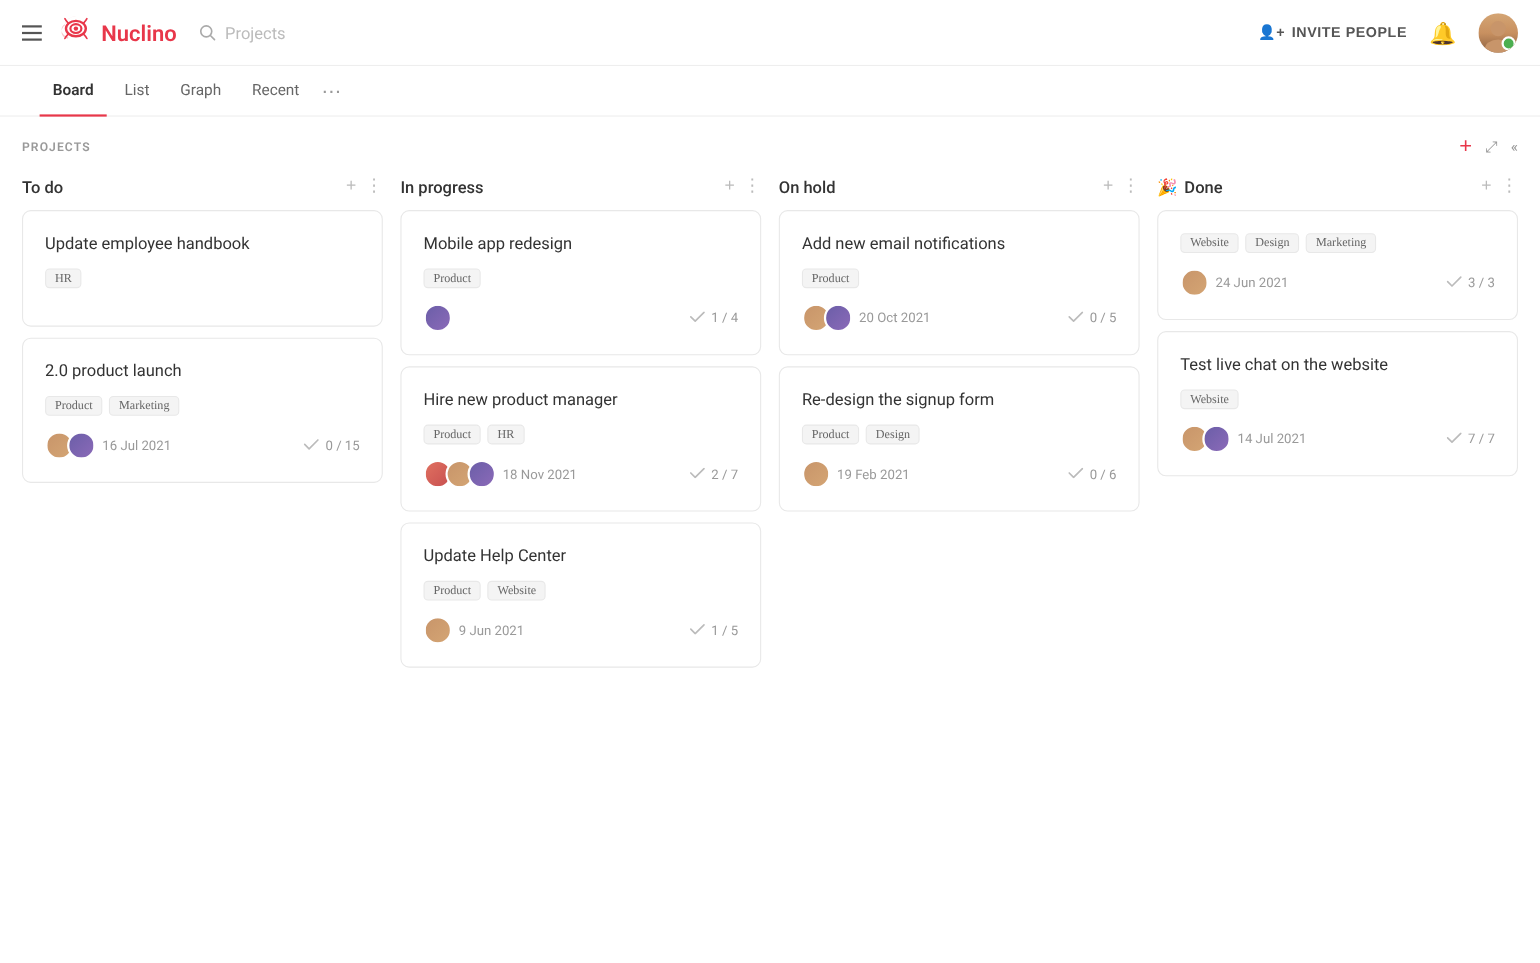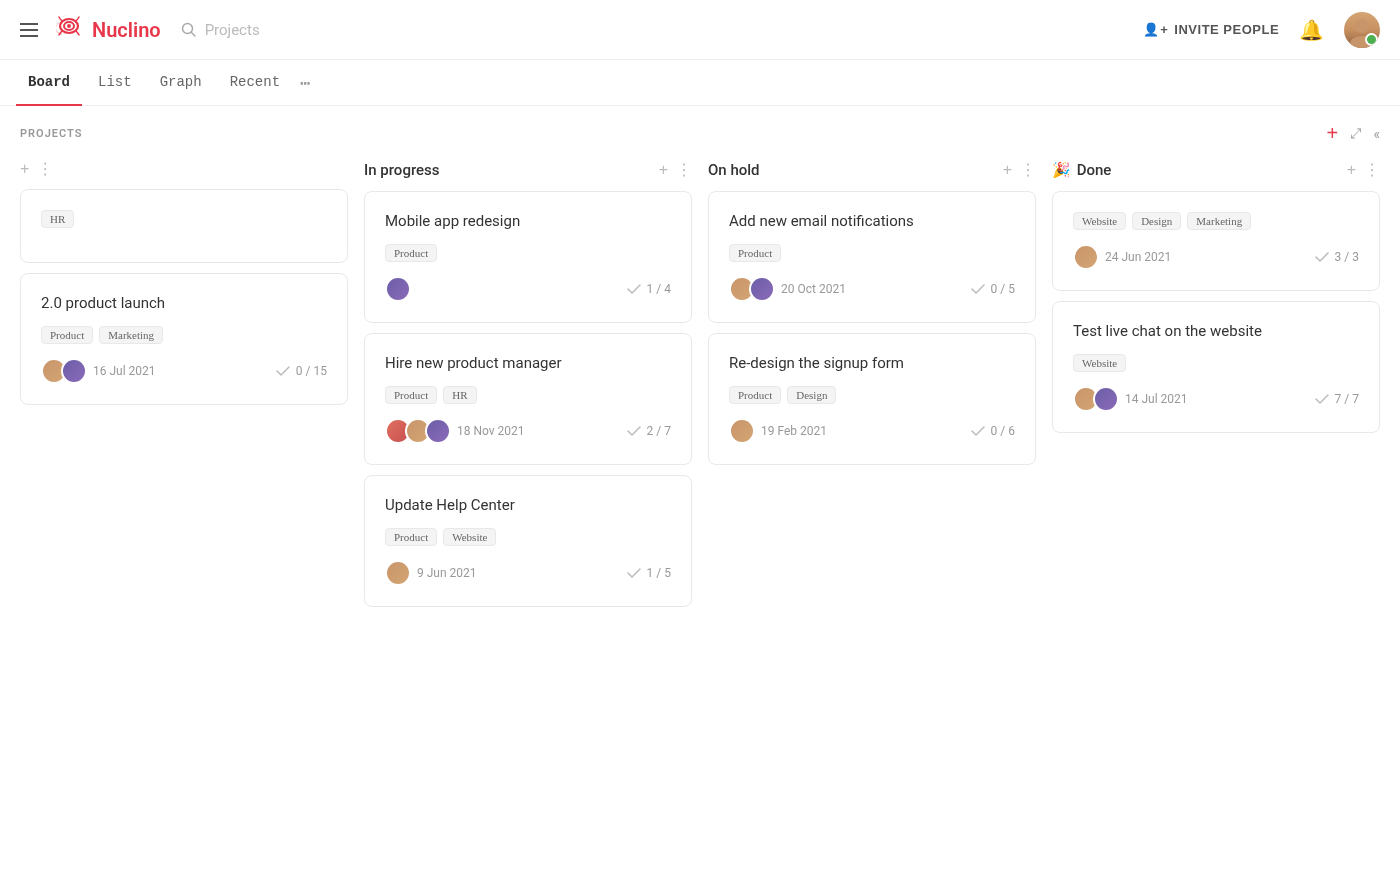--- a/index.html
+++ b/index.html
@@ -97,24 +97,23 @@
       background: linear-gradient(180deg, #d4a574 0%, #c89060 50%, #8b6040 100%);
       display: flex;
       align-items: center;
       justify-content: center;
     }
 
     
     .tabs {
       display: flex;
       align-items: center;
-      padding: 0 16px;
+      padding: 0 36px;
       border-bottom: 1px solid #eee;
       gap: 4px;
-      font-family: Liberation Mono, monospace;
     }
     .tab {
       padding: 14px 12px;
       font-size: 14px;
       color: #666;
       cursor: pointer;
       border-bottom: 2px solid transparent;
       margin-bottom: -1px;
     }
     .tab.active {
@@ -330,26 +329,30 @@
     <div class="board-actions">
       <button class="board-action-btn" style="color:#e8374a; font-size:20px; font-weight:400;">+</button>
       <span class="board-action-icon" style="font-size:14px; color:#999;">⤢</span>
       <span class="board-action-icon" style="font-size:14px; color:#999;">«</span>
     </div>
   </div>
 
   <div class="columns" id="columns-container">
   <div class="column">
         <div class="column-header">
+          <div class="column-title">
+            <span>To do</span>
+          </div>
           <div class="column-actions">
             <button class="col-action-btn">+</button>
             <button class="col-action-btn">⋮</button>
           </div>
         </div>
         <div class="card">
+          <div class="card-title">Update employee handbook</div>
           <div class="card-tags">
             <span class="tag">HR</span>
           </div>
         </div>
         <div class="card">
           <div class="card-title">2.0 product launch</div>
           <div class="card-tags">
             <span class="tag">Product</span>
             <span class="tag">Marketing</span>
           </div>

